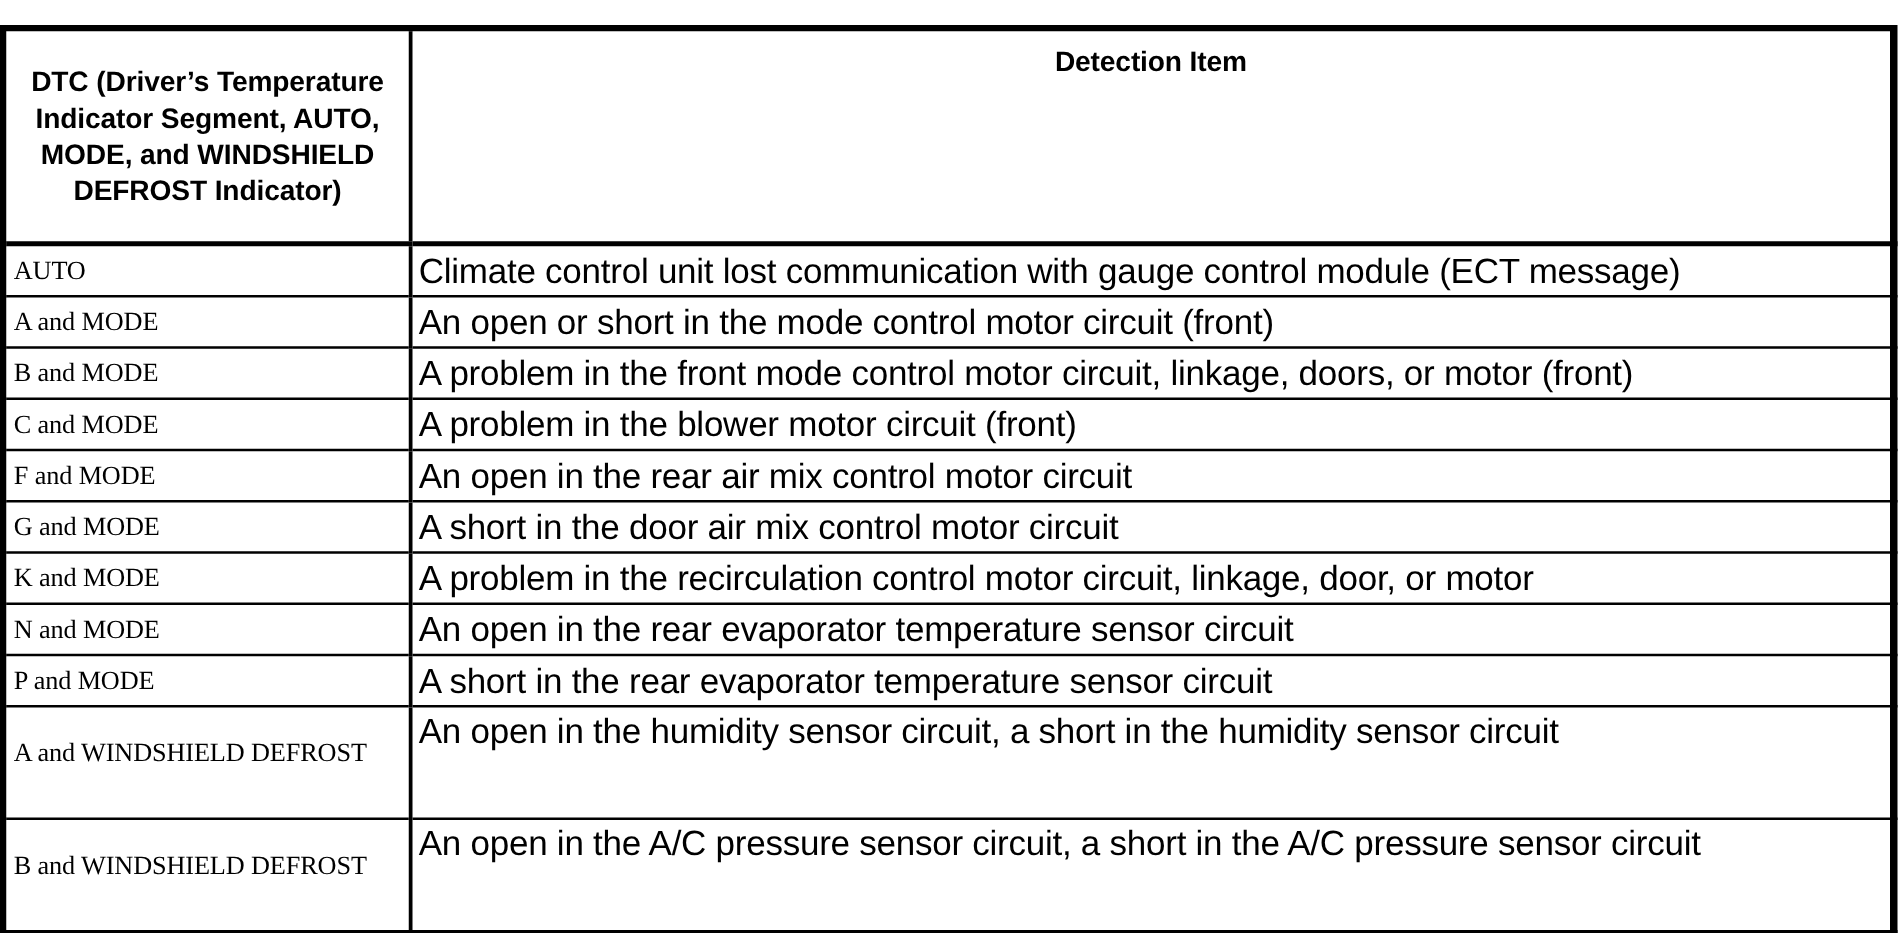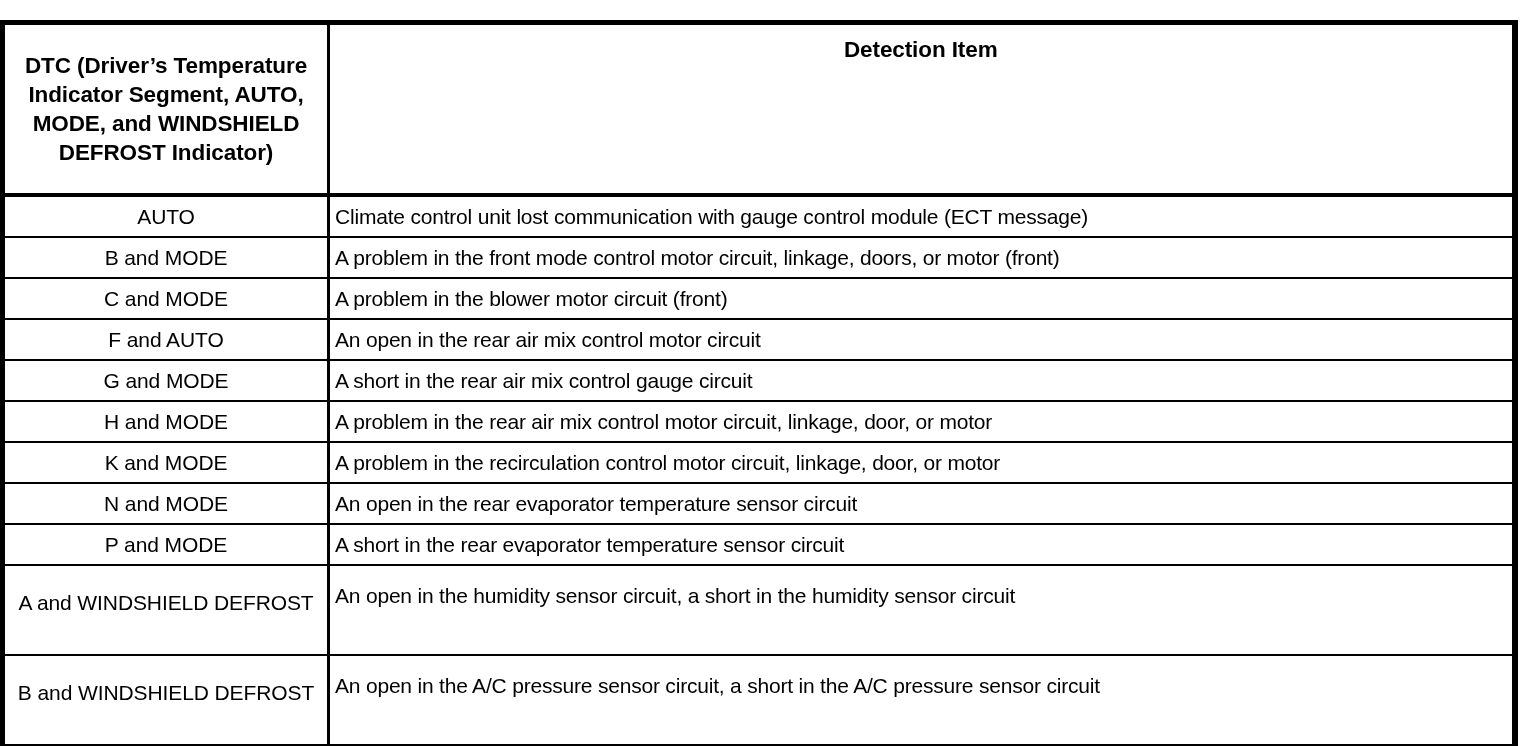--- a/index.html
+++ b/index.html
@@ -55,40 +55,40 @@
     border-right: 3px solid #000;
   }
   th.head-detect {
     vertical-align: top;
     padding-top: 10px;
   }
 
   td.cell-dtc {
     border-right: 3px solid #000;
     border-bottom: 2px solid #000;
-    text-align: center;
     vertical-align: middle;
     font-size: 21px;
     line-height: 27px;
     padding: 2px 6px;
     letter-spacing: -0.1px;
+    font-family: Liberation Serif, serif;
   }
   td.cell-detect {
     border-bottom: 2px solid #000;
     text-align: left;
     vertical-align: middle;
-    font-size: 21px;
+    font-size: 28px;
     line-height: 27px;
     padding: 2px 4px 2px 5px;
     letter-spacing: -0.2px;
   }
 
   tr.row-single td { height: 35px; }
   tr.row-double td { height: 63px; }
-  tr.row-double td.cell-detect { vertical-align: top; padding-top: 16px; }
+  tr.row-double td.cell-detect { vertical-align: top; padding-top: 5px; }
   tr.row-double td.cell-dtc { vertical-align: top; padding-top: 23px; }
 
   tr.last-row td { border-bottom: none; }
 </style>
 </head>
 <body>
 
 <div class="table-wrap">
   <table class="dtc-table">
     <colgroup>
@@ -100,38 +100,38 @@
         <th class="head-dtc">DTC (Driver’s Temperature Indicator Segment, AUTO, MODE, and WINDSHIELD DEFROST Indicator)</th>
         <th class="head-detect">Detection Item</th>
       </tr>
     </thead>
     <tbody id="table-body">
         <tr class="row-single">
           <td class="cell-dtc">AUTO</td>
           <td class="cell-detect">Climate control unit lost communication with gauge control module (ECT message)</td>
         </tr>
         <tr class="row-single">
+          <td class="cell-dtc">A and MODE</td>
+          <td class="cell-detect">An open or short in the mode control motor circuit (front)</td>
+        </tr>
+        <tr class="row-single">
           <td class="cell-dtc">B and MODE</td>
           <td class="cell-detect">A problem in the front mode control motor circuit, linkage, doors, or motor (front)</td>
         </tr>
         <tr class="row-single">
           <td class="cell-dtc">C and MODE</td>
           <td class="cell-detect">A problem in the blower motor circuit (front)</td>
         </tr>
         <tr class="row-single">
-          <td class="cell-dtc">F and AUTO</td>
+          <td class="cell-dtc">F and MODE</td>
           <td class="cell-detect">An open in the rear air mix control motor circuit</td>
         </tr>
         <tr class="row-single">
           <td class="cell-dtc">G and MODE</td>
-          <td class="cell-detect">A short in the rear air mix control gauge circuit</td>
-        </tr>
-        <tr class="row-single">
-          <td class="cell-dtc">H and MODE</td>
-          <td class="cell-detect">A problem in the rear air mix control motor circuit, linkage, door, or motor</td>
+          <td class="cell-detect">A short in the door air mix control motor circuit</td>
         </tr>
         <tr class="row-single">
           <td class="cell-dtc">K and MODE</td>
           <td class="cell-detect">A problem in the recirculation control motor circuit, linkage, door, or motor</td>
         </tr>
         <tr class="row-single">
           <td class="cell-dtc">N and MODE</td>
           <td class="cell-detect">An open in the rear evaporator temperature sensor circuit</td>
         </tr>
         <tr class="row-single">

